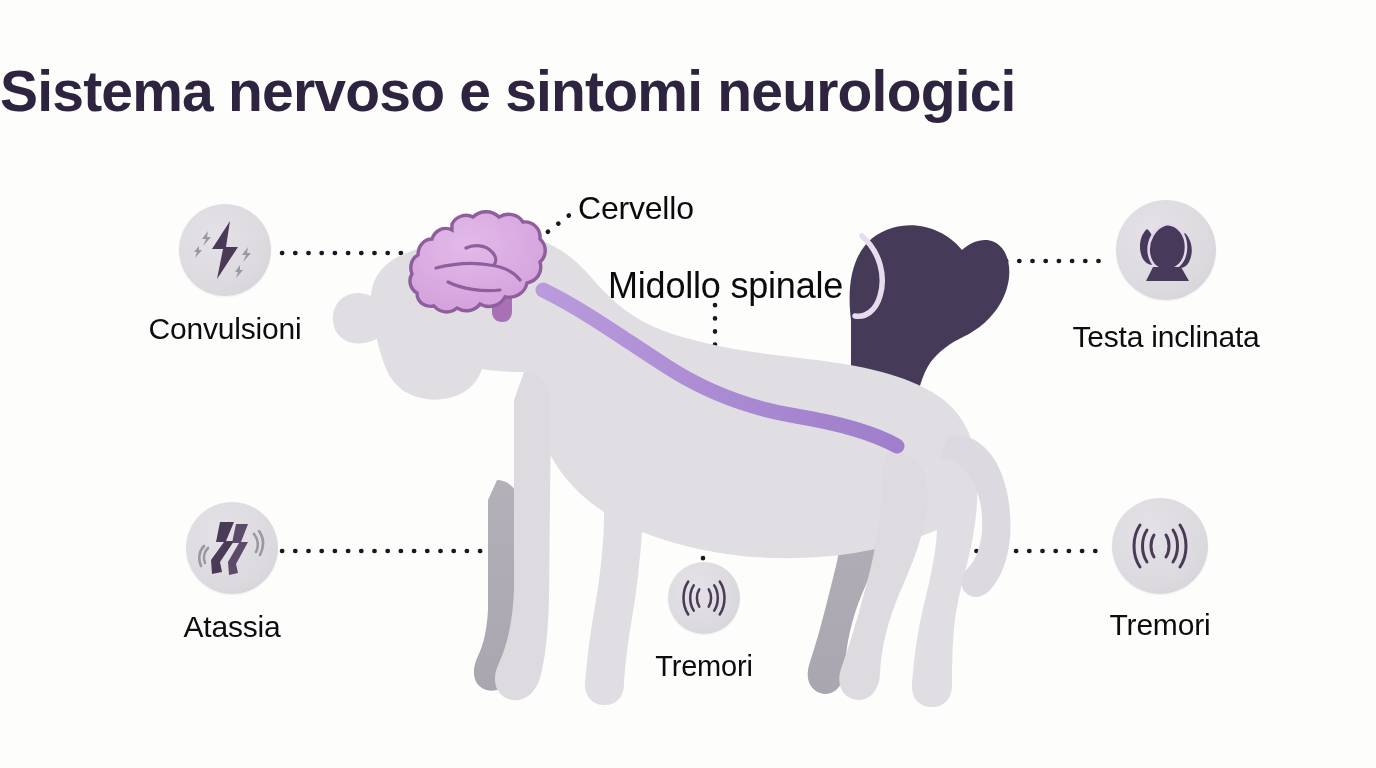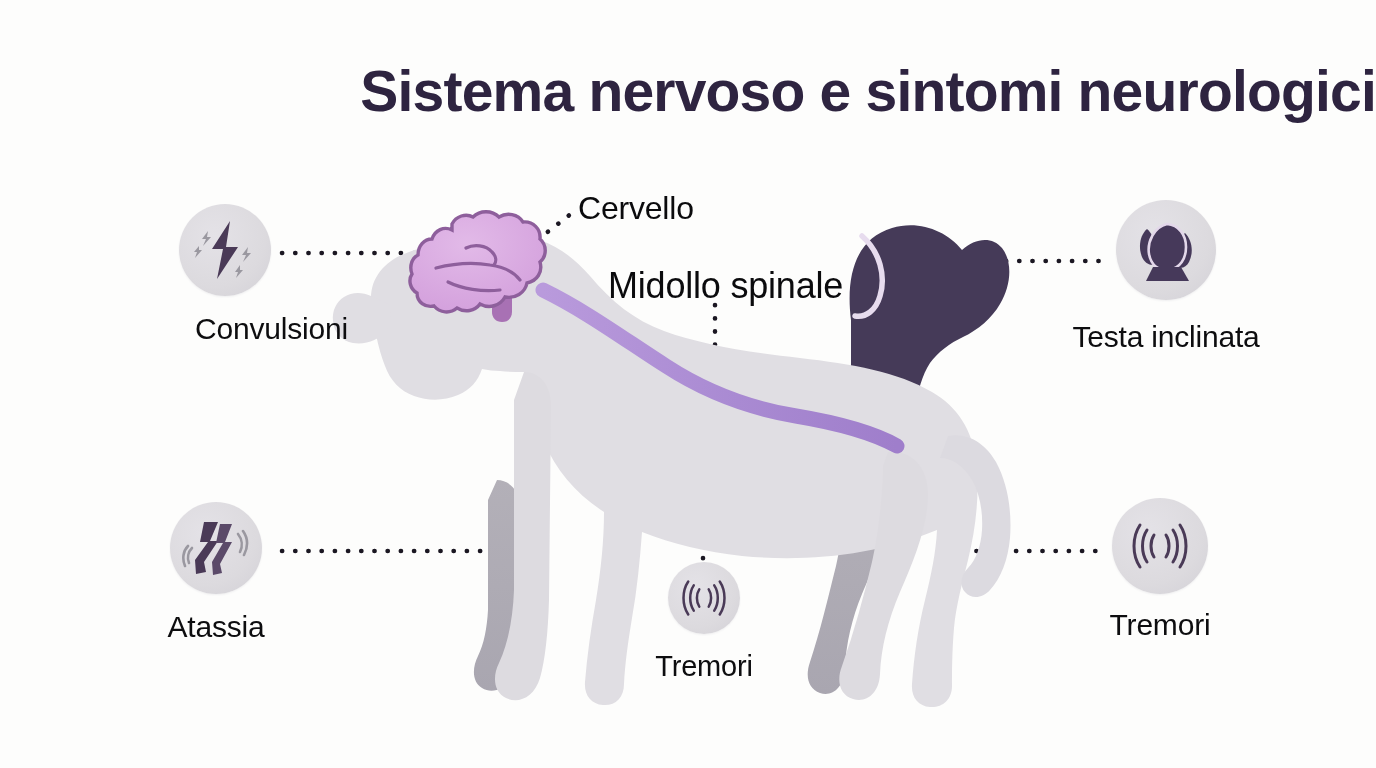--- a/index.html
+++ b/index.html
@@ -19,21 +19,21 @@
     height: 768px;
     background: #fdfdfc;
   }
 
   
   #title {
     position: absolute;
     left: 0;
     top: 62px;
     width: 1376px;
-    text-align: right;
+    text-align: left;
     font-size: 57px;
     font-weight: 700;
     letter-spacing: -0.8px;
     color: #2e2440;
     line-height: 1.05;
     white-space: nowrap;
   }
 
   
   #art {
@@ -63,23 +63,23 @@
     text-align: center;
     color: #0d0d0f;
     font-size: 30px;
     font-weight: 400;
     white-space: nowrap;
     letter-spacing: -0.2px;
   }
 
   #node-convulsioni { left: 102px; top: 204px; width: 246px; }
   #node-convulsioni .circle { width: 92px; height: 92px; }
-  #node-convulsioni .node-label { margin-top: 16px; text-align: right; }
-
-  #node-atassia { left: 93px; top: 502px; width: 246px; }
+  #node-convulsioni .node-label { margin-top: 16px; }
+
+  #node-atassia { left: 109px; top: 502px; width: 246px; }
   #node-atassia .circle { width: 92px; height: 92px; }
   #node-atassia .node-label { margin-top: 16px; }
 
   #node-testa { left: 1038px; top: 200px; width: 256px; }
   #node-testa .circle { width: 100px; height: 100px; }
   #node-testa .node-label { margin-top: 20px; }
 
   #node-tremori-dx { left: 1060px; top: 498px; width: 200px; }
   #node-tremori-dx .circle { width: 96px; height: 96px; }
   #node-tremori-dx .node-label { margin-top: 14px; }

